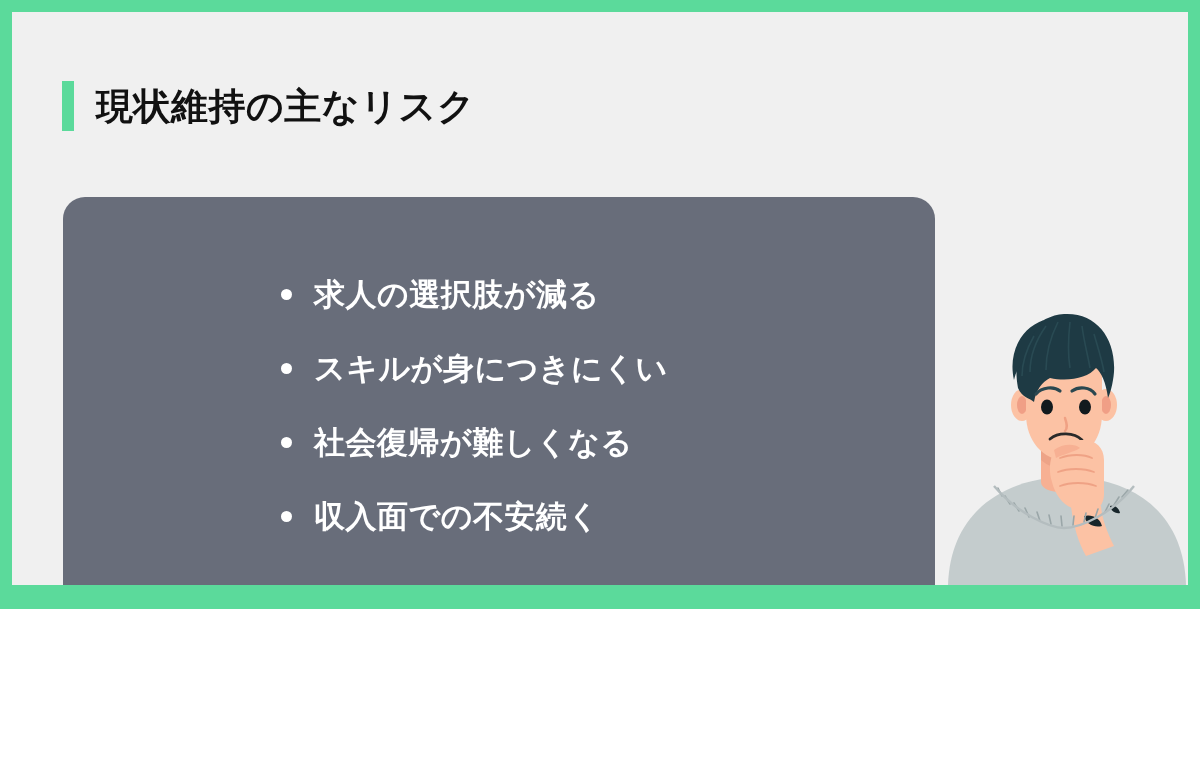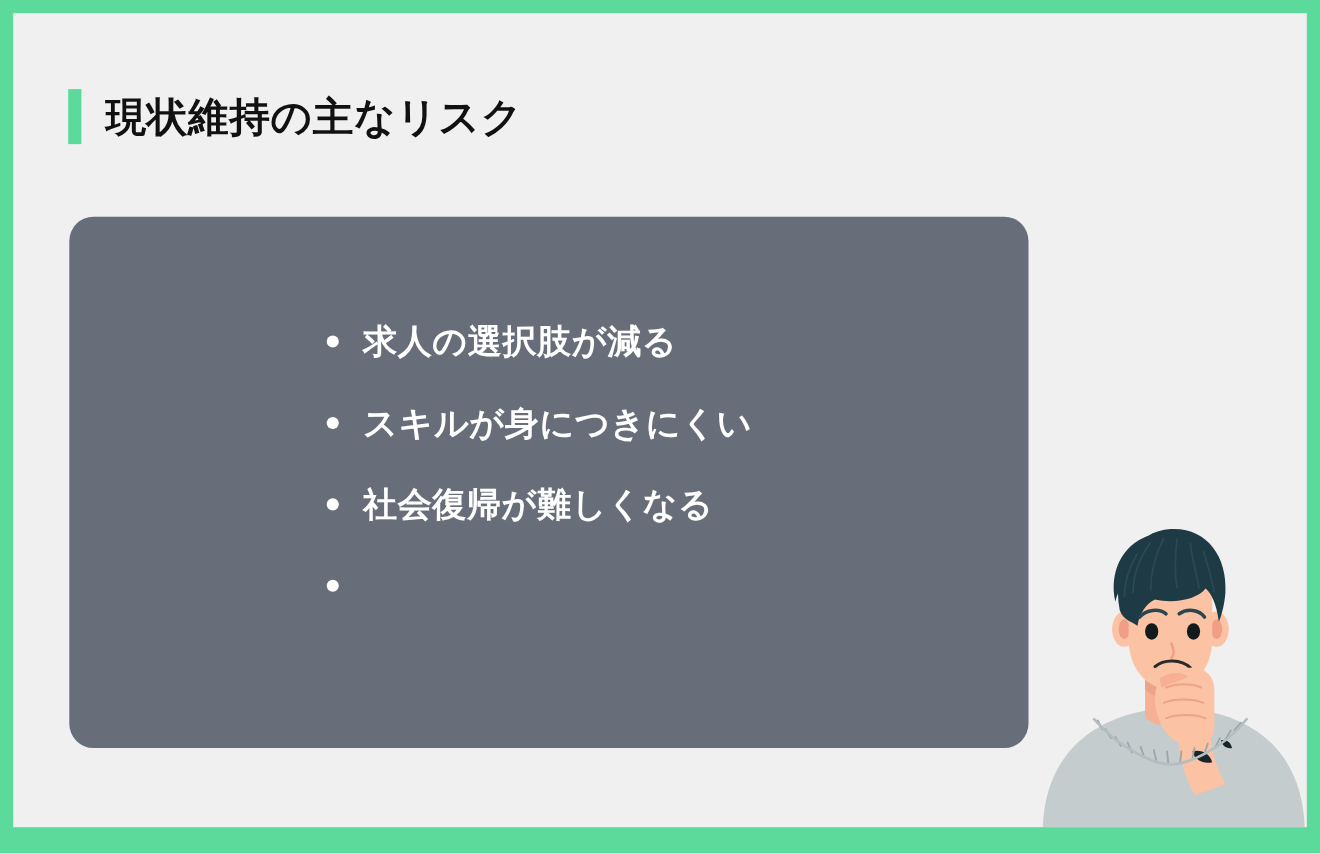--- a/index.html
+++ b/index.html
@@ -3,21 +3,21 @@
 <meta charset="utf-8">
 <style>
   html, body {
     margin: 0;
     padding: 0;
     background: #ffffff;
   }
   .slide {
     position: relative;
     width: 1200px;
-    height: 776px;
+    height: 609px;
     background: #5bda9b;
     overflow: hidden;
     font-family: "Liberation Sans", "DejaVu Sans", sans-serif;
     box-sizing: border-box;
   }
   .slide-inner {
     position: absolute;
     left: 12px;
     top: 12px;
     right: 12px;
@@ -57,21 +57,21 @@
     width: 872px;
     height: 483px;
     background: #686d7a;
     border-radius: 22px;
     box-sizing: border-box;
   }
   .bullet-list {
     position: absolute;
     left: 218px;
     top: 60px;
-    margin: 16px;
+    margin: 0;
     padding: 0;
     list-style: none;
   }
   .bullet-item {
     display: flex;
     align-items: center;
     height: 74px;
   }
   .bullet-dot {
     width: 11px;
@@ -120,20 +120,21 @@
         <li class="bullet-item">
           <span class="bullet-dot"></span>
           <span class="bullet-label">スキルが身につきにくい</span>
         </li>
         <li class="bullet-item">
           <span class="bullet-dot"></span>
           <span class="bullet-label">社会復帰が難しくなる</span>
         </li>
         <li class="bullet-item">
           <span class="bullet-dot"></span>
+          <span class="bullet-label">収入面での不安続く</span>
         </li>
       </ul>
     </div>
 
     <div class="person">
       <svg width="250" height="275" viewBox="0 0 250 275" xmlns="http://www.w3.org/2000/svg">
 
         <path d="M10 275 C12 212 52 176 110 168 L150 168 C208 176 246 212 248 275 Z" fill="#c4cccd"></path>
 
         <path d="M103 112 L103 172 C103 186 148 186 148 172 L148 112 Z" fill="#f7b093"></path>

